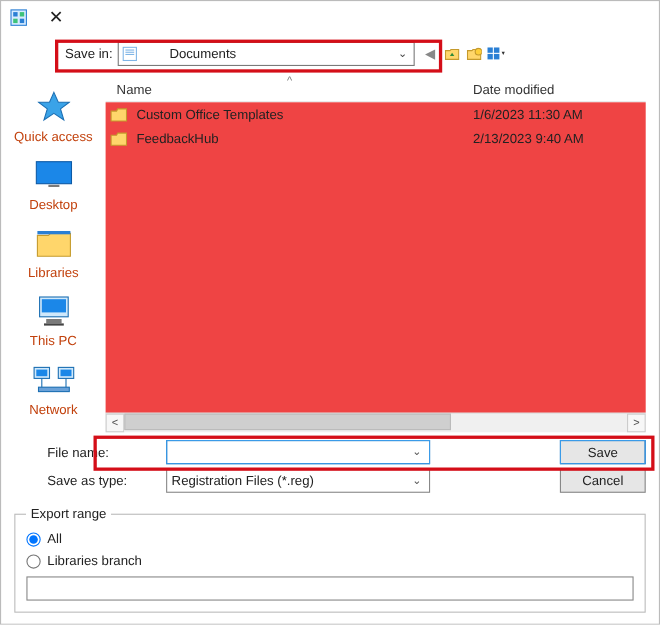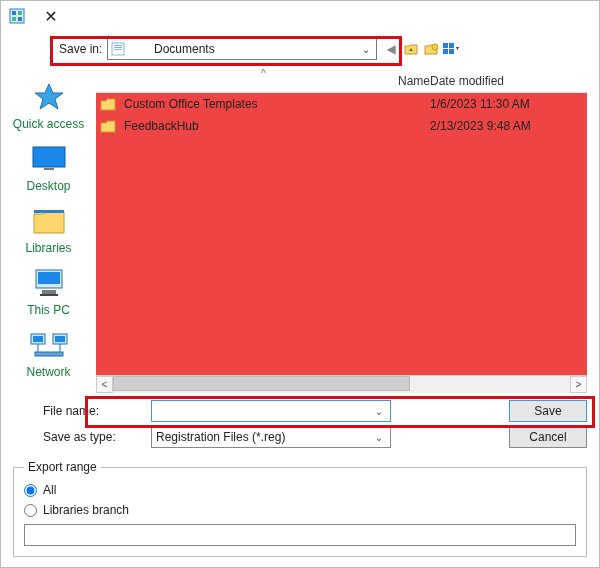--- a/index.html
+++ b/index.html
@@ -23,26 +23,26 @@
   .toolbar-icons { margin-left: 6px; display:flex; gap:4px; align-items:center; }
   .toolbar-icons span { width:16px; height:16px; display:flex; align-items:center; justify-content:center; }
 
   .hl-box1 { position:absolute; border: 3px solid #d40e18; left: 49px; top: 35px; width: 352px; height: 30px; pointer-events:none; }
   .hl-box2 { position:absolute; border: 3px solid #d40e18; left: 84px; top: 395px; width: 510px; height: 32px; pointer-events:none; }
 
   .middle { display:flex; flex:1; min-height:0; }
   .places { width: 95px; display:flex; flex-direction:column; align-items:center; padding-top:12px; gap:0; }
   .place { width: 80px; display:flex; flex-direction:column; align-items:center; margin-bottom: 12px; }
   .place .place-icon { width:40px; height:32px; display:flex; align-items:center; justify-content:center; }
-  .place .place-label { font-size:12px; text-align:center; margin-top:4px; color:#15803d; }
+  .place .place-label { font-size:12px; text-align:center; margin-top:4px; color:#c2410c; }
 
   .listing { flex:1; display:flex; flex-direction:column; margin-right: 12px; border-bottom: 0; }
   .cols { height: 24px; display:flex; align-items:center; border-bottom: 1px solid #e5e5e5; padding: 0 4px; font-size:12px; color:#333; position:relative; }
   .col-sort-arrow { position:absolute; left: 165px; top: -1px; font-size:10px; color:#777; }
-  .col-name { width: 330px; padding-left: 6px; text-align: right; }
+  .col-name { width: 330px; padding-left: 6px; }
   .col-date { flex:1; }
   .filearea { flex:1; overflow:hidden; background:#ef4444; position:relative; }
   .row { display:flex; align-items:center; height:22px; padding:0 4px; }
   .row .folder-icon { width:18px; height:16px; margin-right:6px; display:flex; align-items:center; }
   .row .fname { width: 306px; font-size:12px; }
   .row .fdate { font-size:12px; color:#222; }
   .hscroll { height:17px; display:flex; align-items:center; border-top:1px solid #ccc; background:#f0f0f0; }
   .hscroll .arrow { width:17px; height:17px; display:flex; align-items:center; justify-content:center; font-size:10px; color:#555; border:1px solid #ccc; background:#f7f7f7; }
   .hscroll .track { flex:1; height:17px; background:#f0f0f0; position:relative; }
   .hscroll .thumb { position:absolute; left:0; top:0; height:15px; width:65%; background:#cfcfcf; border:1px solid #bbb; }
@@ -194,21 +194,21 @@
           <span class="fname">Custom Office Templates</span>
           <span class="fdate">1/6/2023 11:30 AM</span>
         </div>
         <div class="row">
           <span class="folder-icon">
             <svg width="16" height="14" viewBox="0 0 16 14">
                 <path d="M1 4 L6 4 L7 2 L15 2 L15 13 L1 13 Z" fill="#ffd66b" stroke="#c59a2c"></path>
               </svg>
           </span>
           <span class="fname">FeedbackHub</span>
-          <span class="fdate">2/13/2023 9:48 AM</span>
+          <span class="fdate">2/13/2023 9:40 AM</span>
         </div>
       </div>
       <div class="hscroll">
         <span class="arrow">&lt;</span>
         <div class="track">
             <div class="thumb"></div>
           </div>
         <span class="arrow">&gt;</span>
       </div>
     </div>

